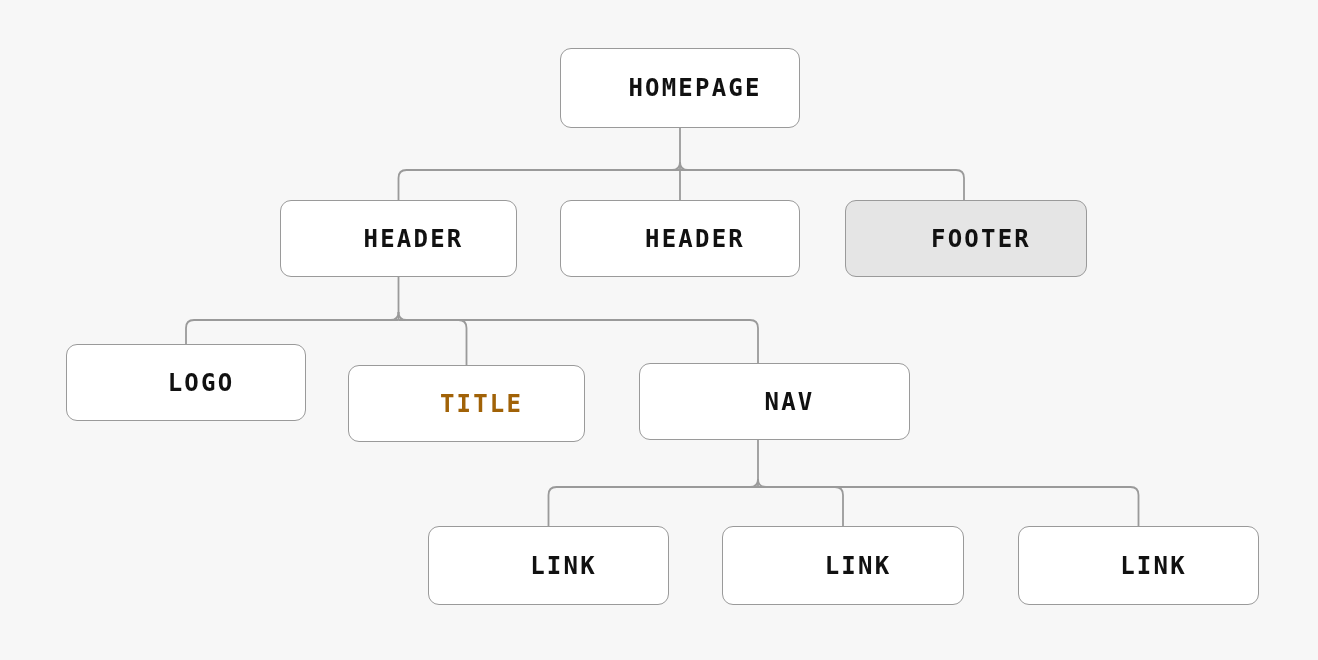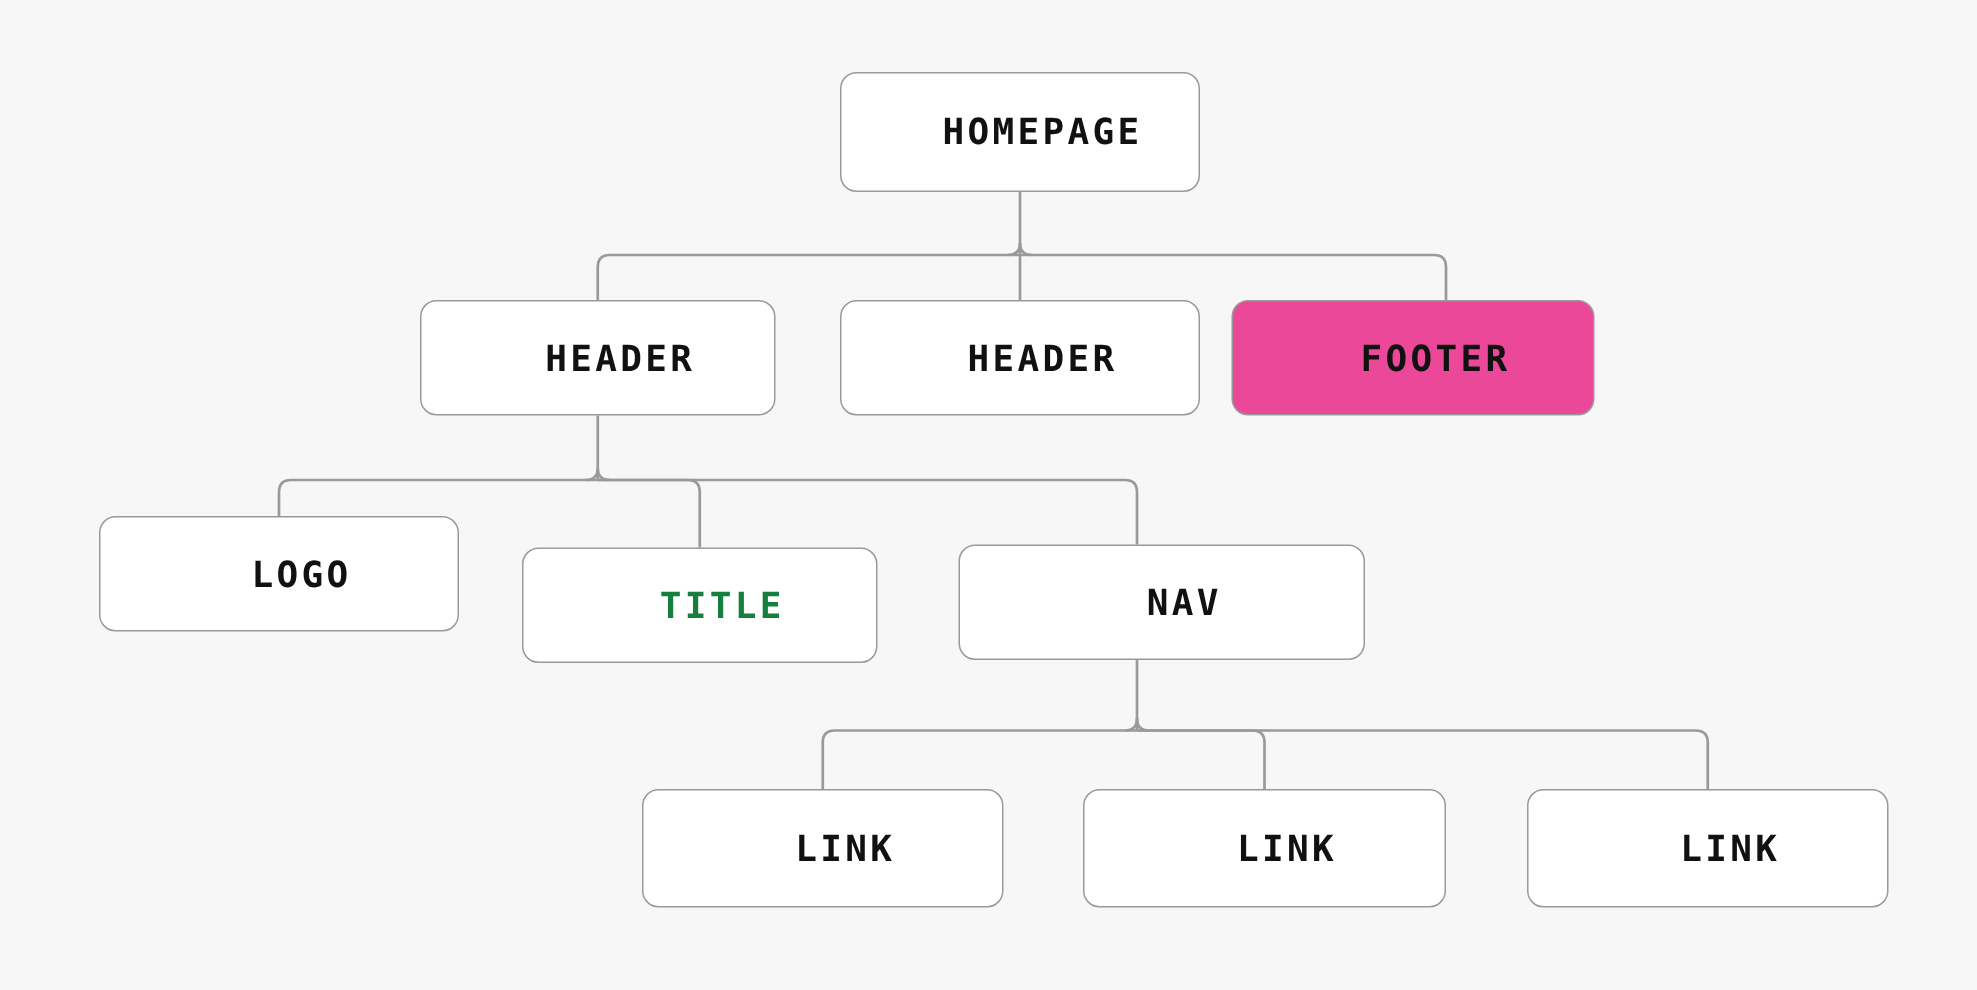--- a/index.html
+++ b/index.html
@@ -81,28 +81,28 @@
   <div id="nodes">
       <div class="node" style="left: 560px; top: 48px; width: 240px; height: 80px; background: rgb(255, 255, 255); border-color: rgb(154, 154, 154);">
         <span class="node-label" style="color: rgb(17, 17, 17);">HOMEPAGE</span>
       </div>
       <div class="node" style="left: 280px; top: 200px; width: 237px; height: 77px; background: rgb(255, 255, 255); border-color: rgb(154, 154, 154); justify-content: center;">
         <span class="node-label" style="color: rgb(17, 17, 17);">HEADER</span>
       </div>
       <div class="node" style="left: 560px; top: 200px; width: 240px; height: 77px; background: rgb(255, 255, 255); border-color: rgb(154, 154, 154);">
         <span class="node-label" style="color: rgb(17, 17, 17);">HEADER</span>
       </div>
-      <div class="node" style="left: 821px; top: 200px; width: 242px; height: 77px; background: #ec4899; border-color: rgb(154, 154, 154);">
+      <div class="node" style="left: 845px; top: 200px; width: 242px; height: 77px; background: #e5e5e5; border-color: rgb(154, 154, 154);">
         <span class="node-label" style="color: rgb(17, 17, 17);">FOOTER</span>
       </div>
       <div class="node" style="left: 66px; top: 344px; width: 240px; height: 77px; background: rgb(255, 255, 255); border-color: rgb(154, 154, 154);">
         <span class="node-label" style="color: rgb(17, 17, 17);">LOGO</span>
       </div>
       <div class="node" style="left: 348px; top: 365px; width: 237px; height: 77px; background: rgb(255, 255, 255); border-color: rgb(154, 154, 154);">
-        <span class="node-label" style="color: #15803d;">TITLE</span>
+        <span class="node-label" style="color: #a16207;">TITLE</span>
       </div>
       <div class="node" style="left: 639px; top: 363px; width: 271px; height: 77px; background: rgb(255, 255, 255); border-color: rgb(154, 154, 154);">
         <span class="node-label" style="color: rgb(17, 17, 17);">NAV</span>
       </div>
       <div class="node" style="left: 428px; top: 526px; width: 241px; height: 79px; background: rgb(255, 255, 255); border-color: rgb(154, 154, 154);">
         <span class="node-label" style="color: rgb(17, 17, 17);">LINK</span>
       </div>
       <div class="node" style="left: 722px; top: 526px; width: 242px; height: 79px; background: rgb(255, 255, 255); border-color: rgb(154, 154, 154);">
         <span class="node-label" style="color: rgb(17, 17, 17);">LINK</span>
       </div>

